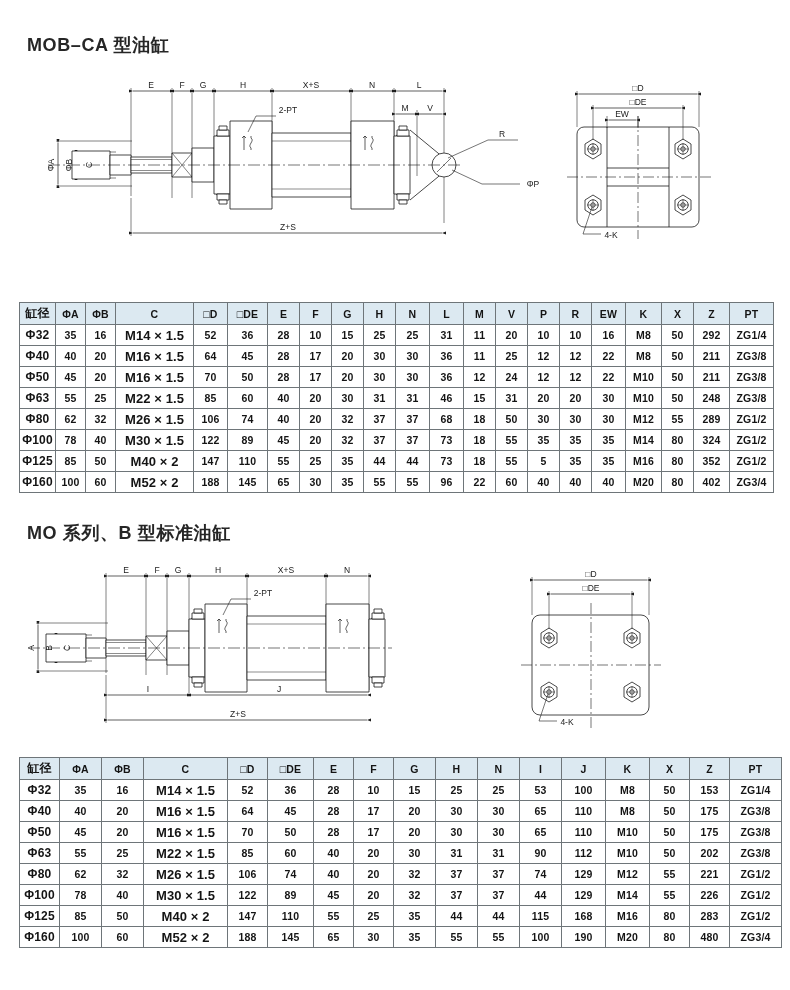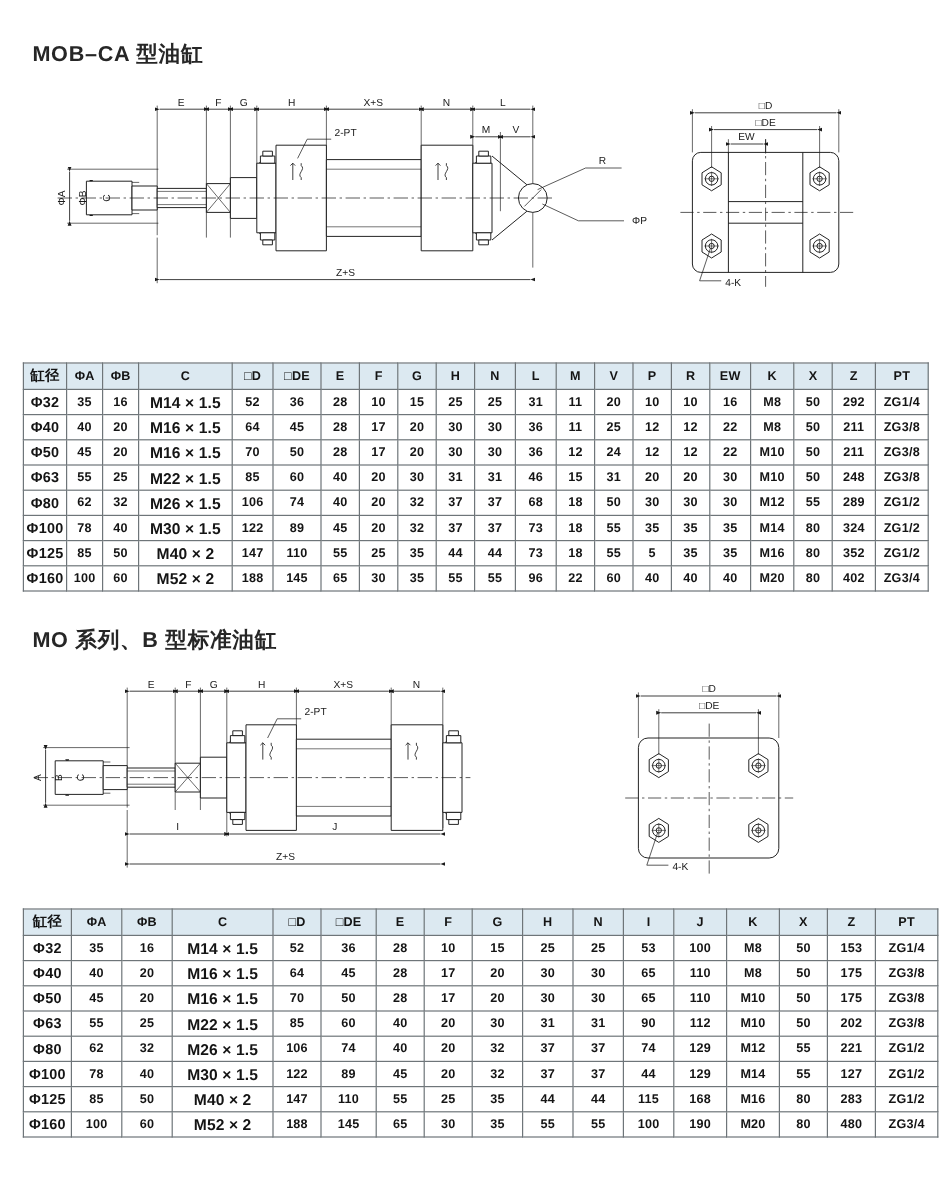--- a/index.html
+++ b/index.html
@@ -808,21 +808,21 @@
           <td>89</td>
           <td>45</td>
           <td>20</td>
           <td>32</td>
           <td>37</td>
           <td>37</td>
           <td>44</td>
           <td>129</td>
           <td>M14</td>
           <td>55</td>
-          <td>127</td>
+          <td>226</td>
           <td>ZG1/2</td>
         </tr>
         <tr>
           <td class="col-bore">Φ125</td>
           <td>85</td>
           <td>50</td>
           <td class="col-c">M40 × 2</td>
           <td>147</td>
           <td>110</td>
           <td>55</td>

